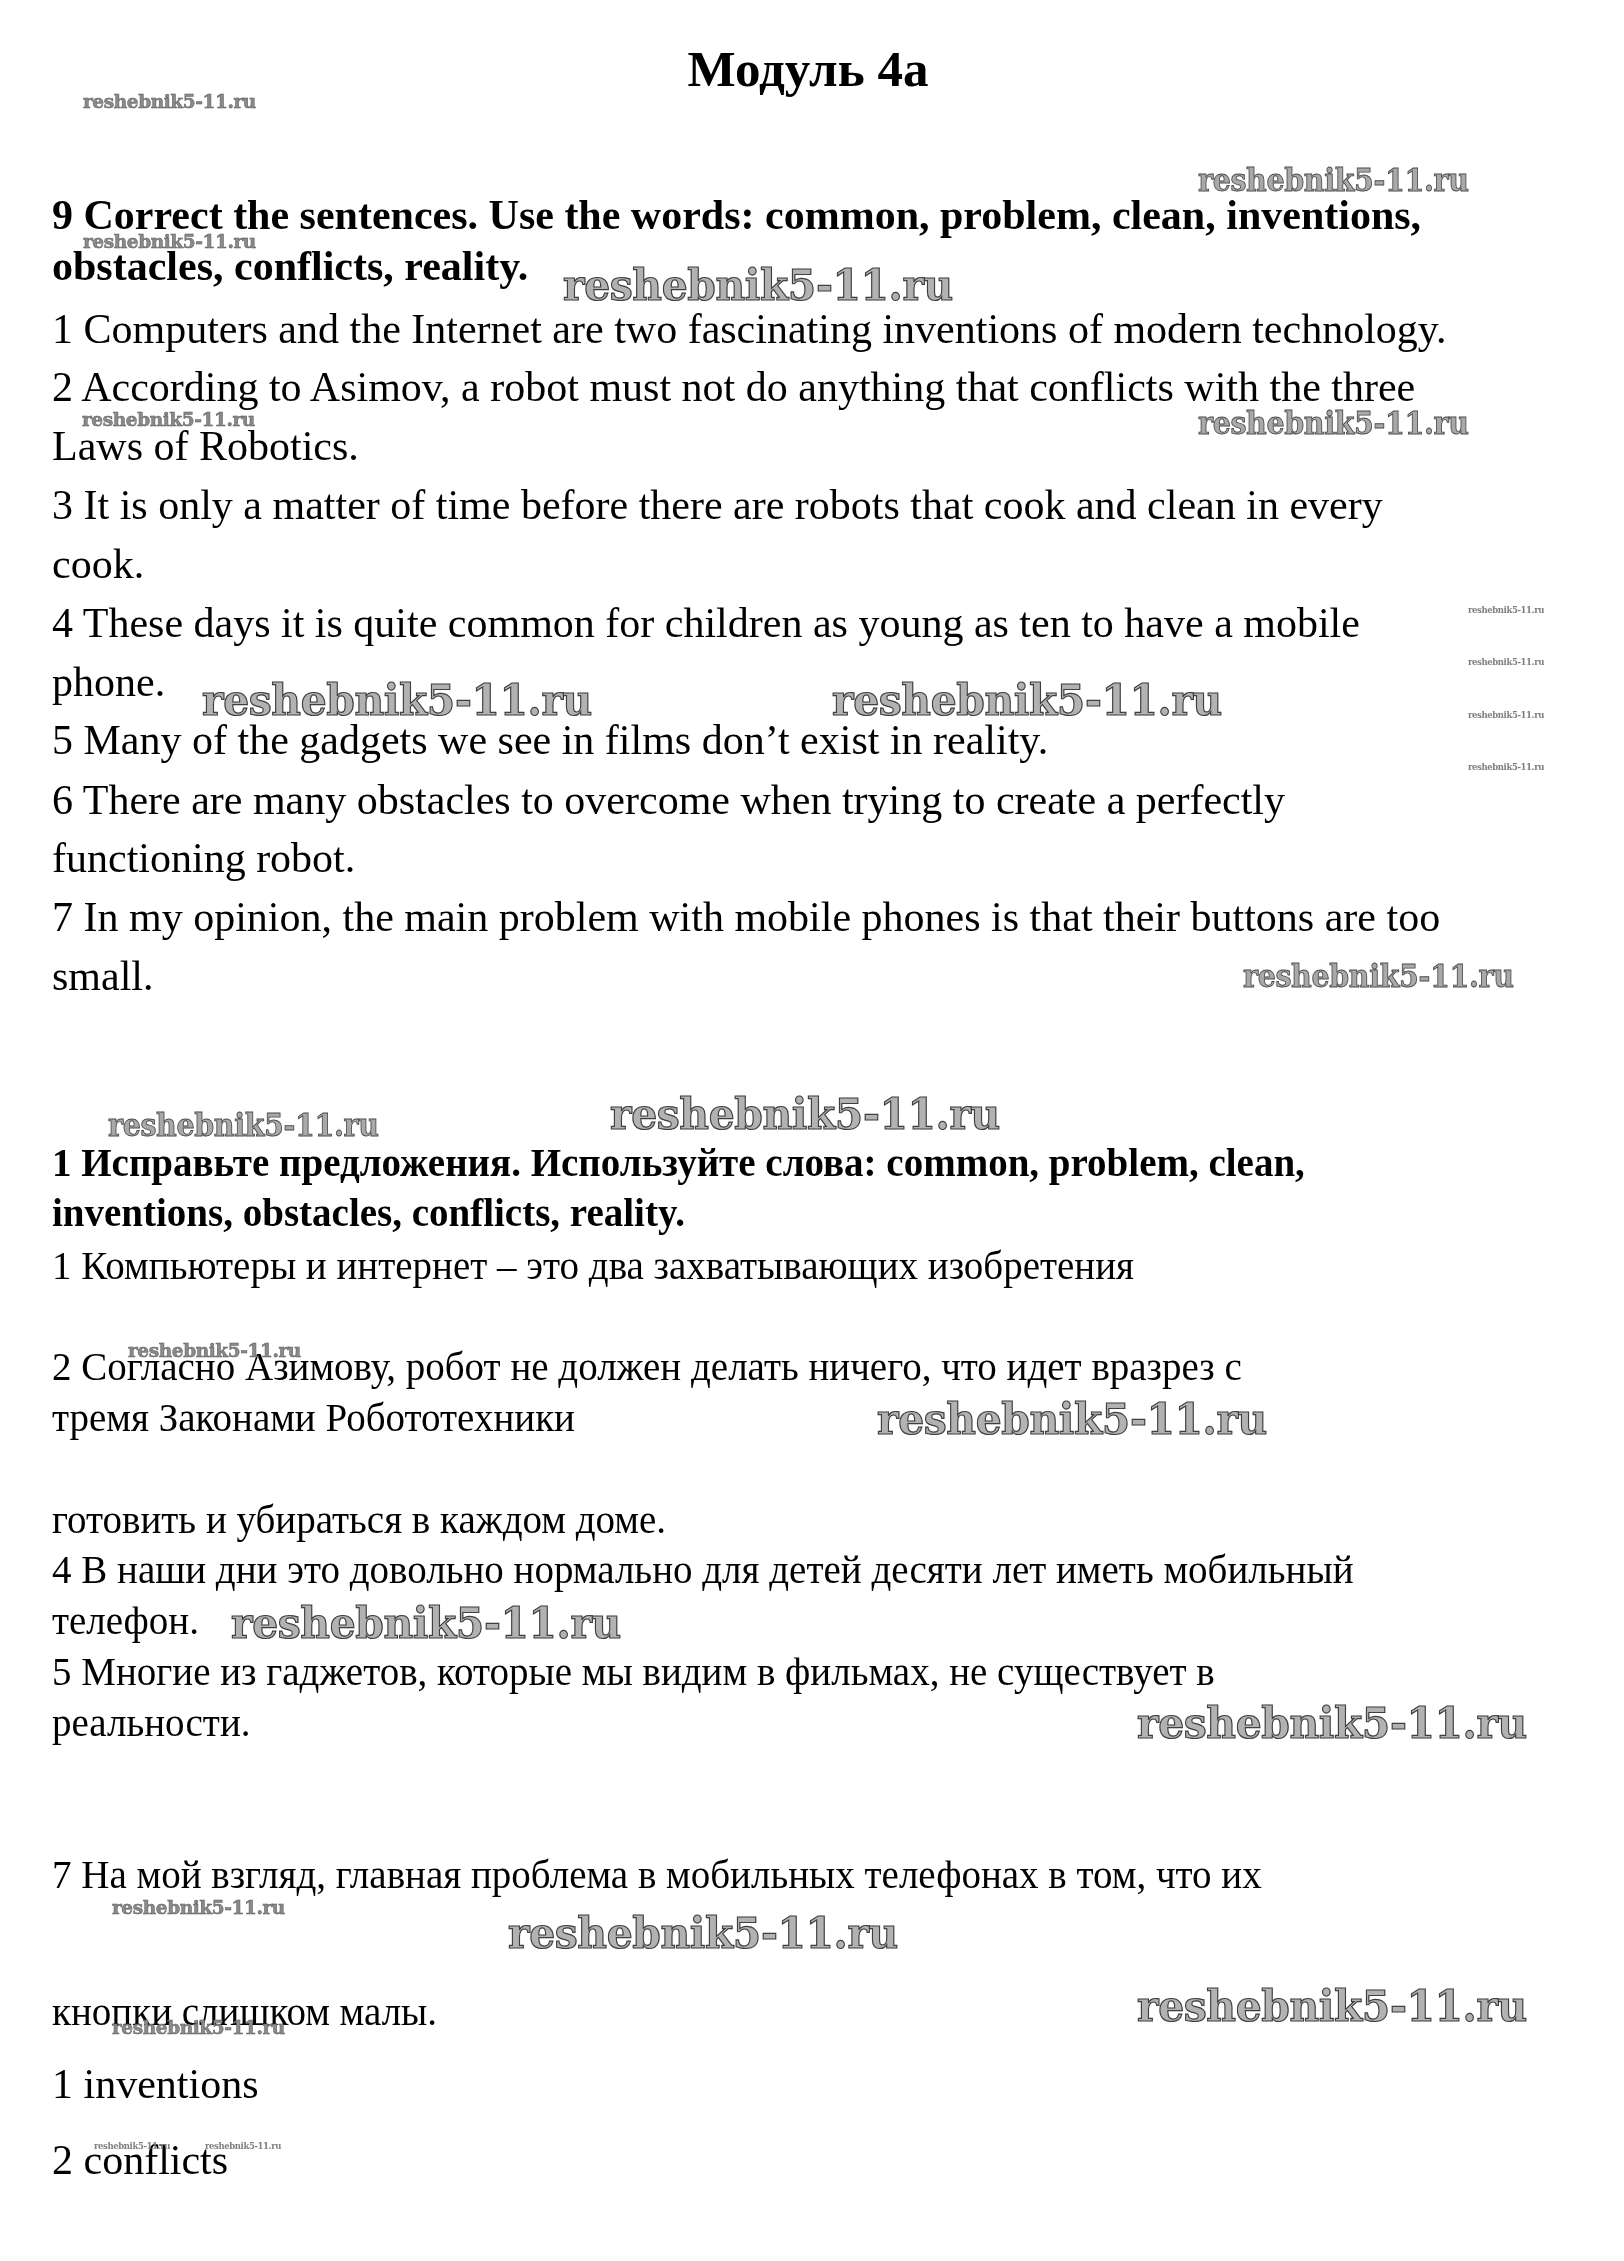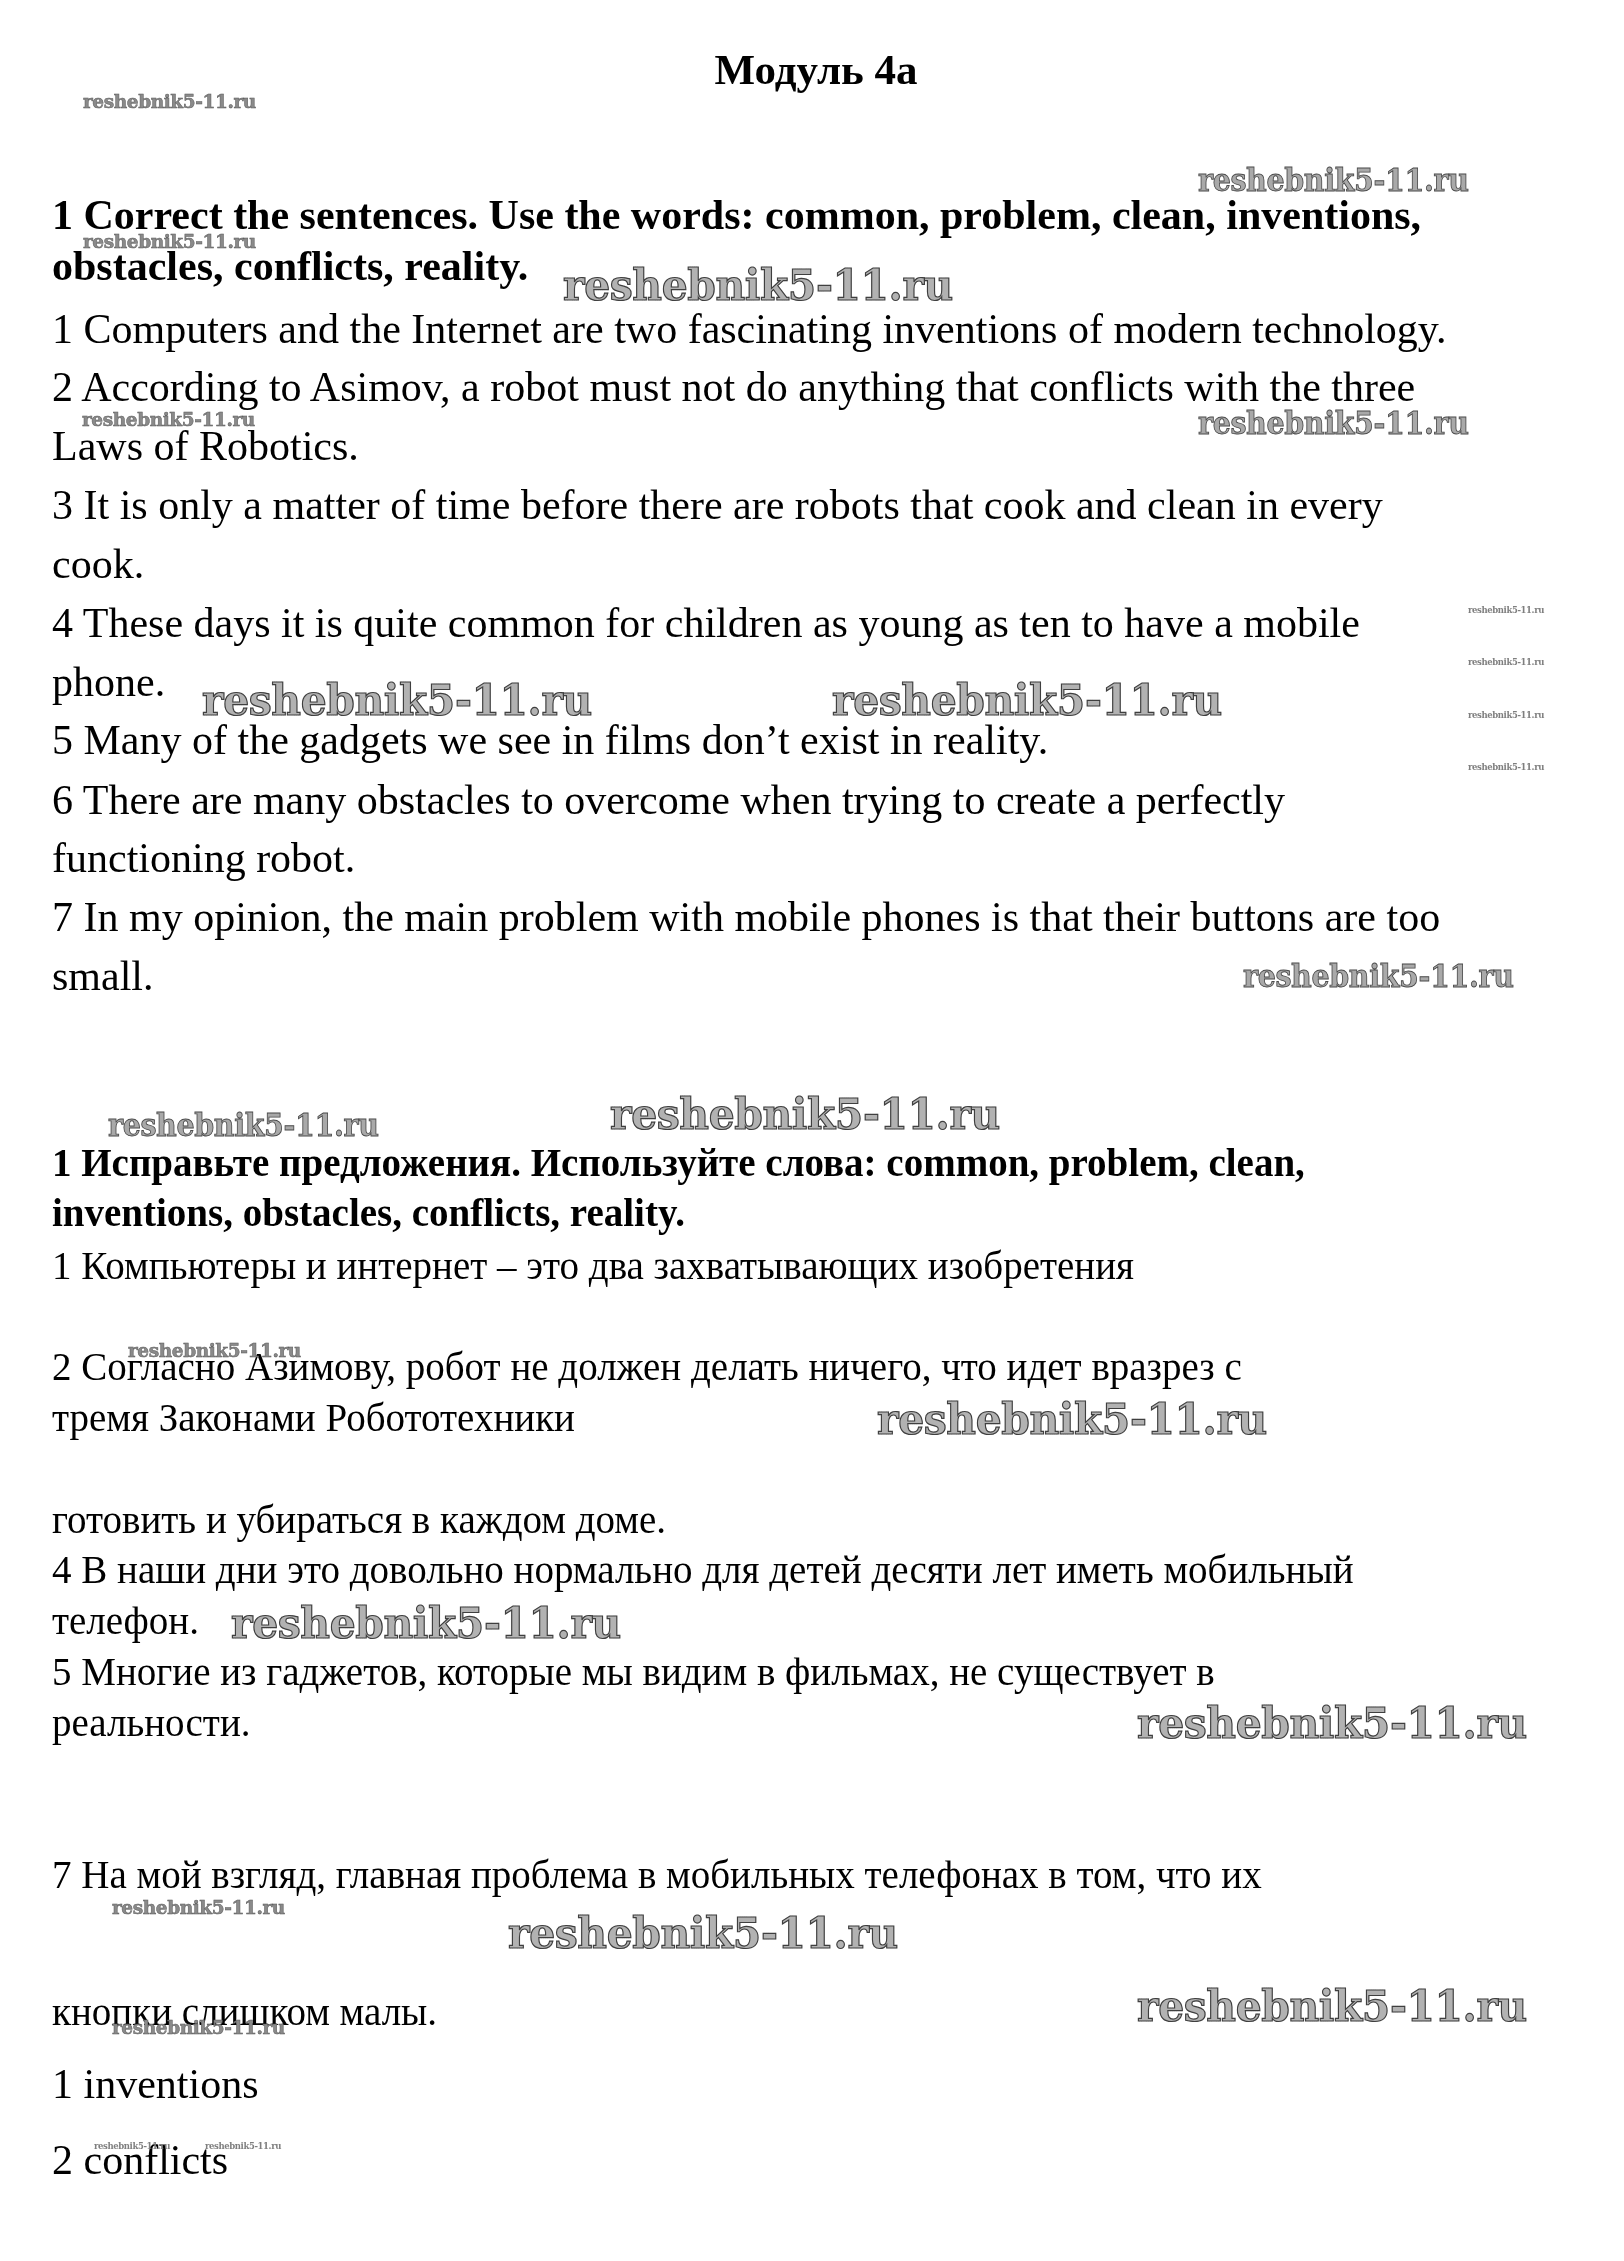--- a/index.html
+++ b/index.html
@@ -1,21 +1,21 @@
 <!DOCTYPE html>
 <html style="font-size:12.3px"><head>
   <meta charset="utf-8">
   <style>
     html, body { margin: 0; padding: 0; background: #ffffff; }
     body { width: 1624px; height: 2261px; position: relative; overflow: hidden;
            font-family: "Liberation Serif", "DejaVu Serif", serif; color: #000; }
     .page { position: absolute; left: 0; top: 0; width: 1624px; height: 2261px; background: #fff; }
 
-    .title { position: absolute; left: 8px; width: 1616px; top: 45px; text-align: center;
-             font-weight: bold; font-size: 43px; line-height: 49px; }
+    .title { position: absolute; left: 0; width: 1616px; top: 45px; text-align: center;
+             font-weight: bold; font-size: 51px; line-height: 49px; }
 
     .line { position: absolute; left: 52px; white-space: nowrap; font-size: 42px; line-height: 48px; }
     .bold { font-weight: bold; }
     .ru { font-size: 39px; }
 
     
     .wm { position: absolute; white-space: nowrap; font-family: "DejaVu Serif", "Liberation Serif", serif;
           font-weight: bold; color: #9a9a9a; letter-spacing: -0.4px; }
     .wm-s { font-size: 18.5px; line-height: 21.5px; color: #8a8a8a;
             -webkit-text-stroke: 0.5px #5a5a5a; }
@@ -27,21 +27,21 @@
             -webkit-background-clip: text; background-clip: text; }
     .wm-xs { font-size: 8.5px; line-height: 9.2px; color: #7f7f7f; font-weight: bold; }
   </style>
 </head>
 <body>
 
 <div class="page">
 
   <div class="title">Модуль 4а</div>
 
-  <div class="line bold" style="top:191px">1 Correct the sentences. Use the words: common, problem, clean, inventions,</div>
+  <div class="line bold" style="top:191px">9 Correct the sentences. Use the words: common, problem, clean, inventions,</div>
   <div class="line bold" style="top:242px">obstacles, conflicts, reality.</div>
 
   <div class="line" style="top:305px">1 Computers and the Internet are two fascinating inventions of modern technology.</div>
   <div class="line" style="top:363px">2 According to Asimov, a robot must not do anything that conflicts with the three</div>
   <div class="line" style="top:422px">Laws of Robotics.</div>
   <div class="line" style="top:481px">3 It is only a matter of time before there are robots that cook and clean in every</div>
   <div class="line" style="top:540px">cook.</div>
   <div class="line" style="top:599px">4 These days it is quite common for children as young as ten to have a mobile</div>
   <div class="line" style="top:658px">phone.</div>
   <div class="line" style="top:716px">5 Many of the gadgets we see in films don’t exist in reality.</div>

